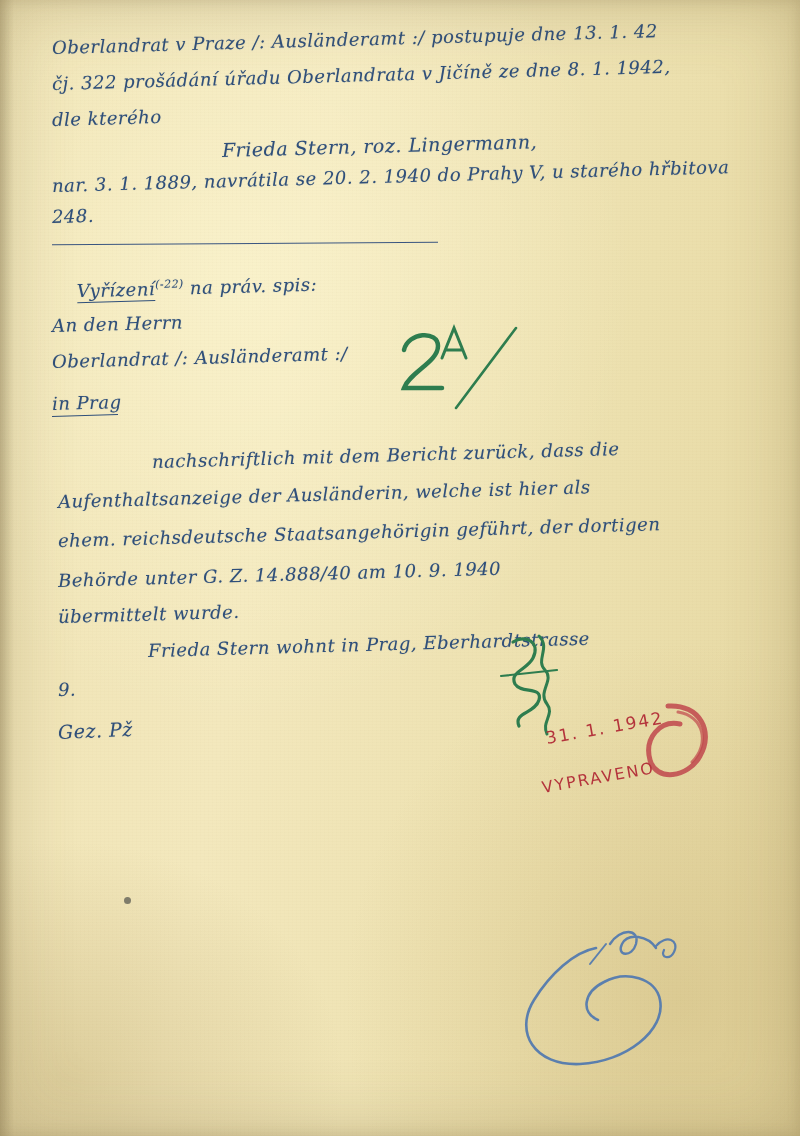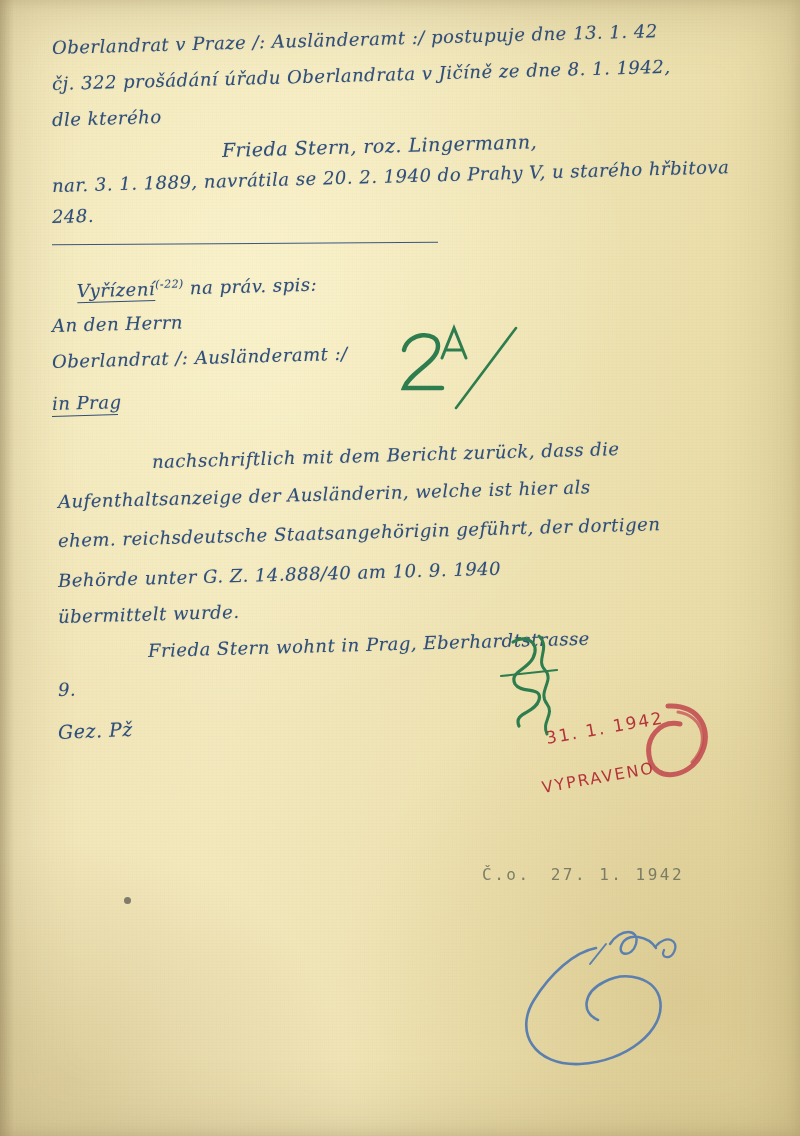--- a/index.html
+++ b/index.html
@@ -202,24 +202,20 @@
     <svg width="180" height="130" viewBox="0 0 180 130" fill="none" style="position:absolute; left:0; top:0;">
       <path d="M128 16 C160 14, 174 42, 160 66 C148 88, 116 92, 110 70 C104 48, 120 30, 140 34" stroke="#c0474c" stroke-width="5" fill="none" stroke-linecap="round" opacity="0.85"></path>
       <path d="M138 22 C164 26, 170 54, 152 72" stroke="#c0474c" stroke-width="3" fill="none" stroke-linecap="round" opacity="0.7"></path>
     </svg>
     <div class="stamp-text" style="left:6px; top:38px; font-size:17px; transform:rotate(-10deg);">31. 1. 1942</div>
     <div class="stamp-text" style="left:2px; top:88px; font-size:16px; transform:rotate(-10deg);">VYPRAVENO</div>
   </div>
 
   <div id="blot"></div>
 
-  <div id="date-typed">
-    <span>Č.o.</span>
-    <span style="margin-left:8px;">27. 1. 1942</span>
-  </div>
 
   <div id="bottom-sig">
     <svg width="280" height="180" viewBox="0 0 280 180" fill="none">
       <path d="M140 44 C150 28, 170 28, 166 44 C162 58, 146 56, 152 44 C158 32, 178 36, 186 48" stroke="#5b7fae" stroke-width="2.4" fill="none" stroke-linecap="round"></path>
       <path d="M186 46 C196 34, 210 40, 204 52 C200 60, 190 58, 194 50" stroke="#5b7fae" stroke-width="2.2" fill="none" stroke-linecap="round"></path>
       <path d="M126 48 C104 52, 80 74, 64 100 C44 132, 64 166, 110 164 C156 162, 196 130, 190 100 C186 78, 156 70, 134 82 C114 92, 110 112, 128 120" stroke="#5b7fae" stroke-width="2.6" fill="none" stroke-linecap="round"></path>
       <path d="M136 44 L120 64" stroke="#5b7fae" stroke-width="2" stroke-linecap="round"></path>
     </svg>
   </div>
 

